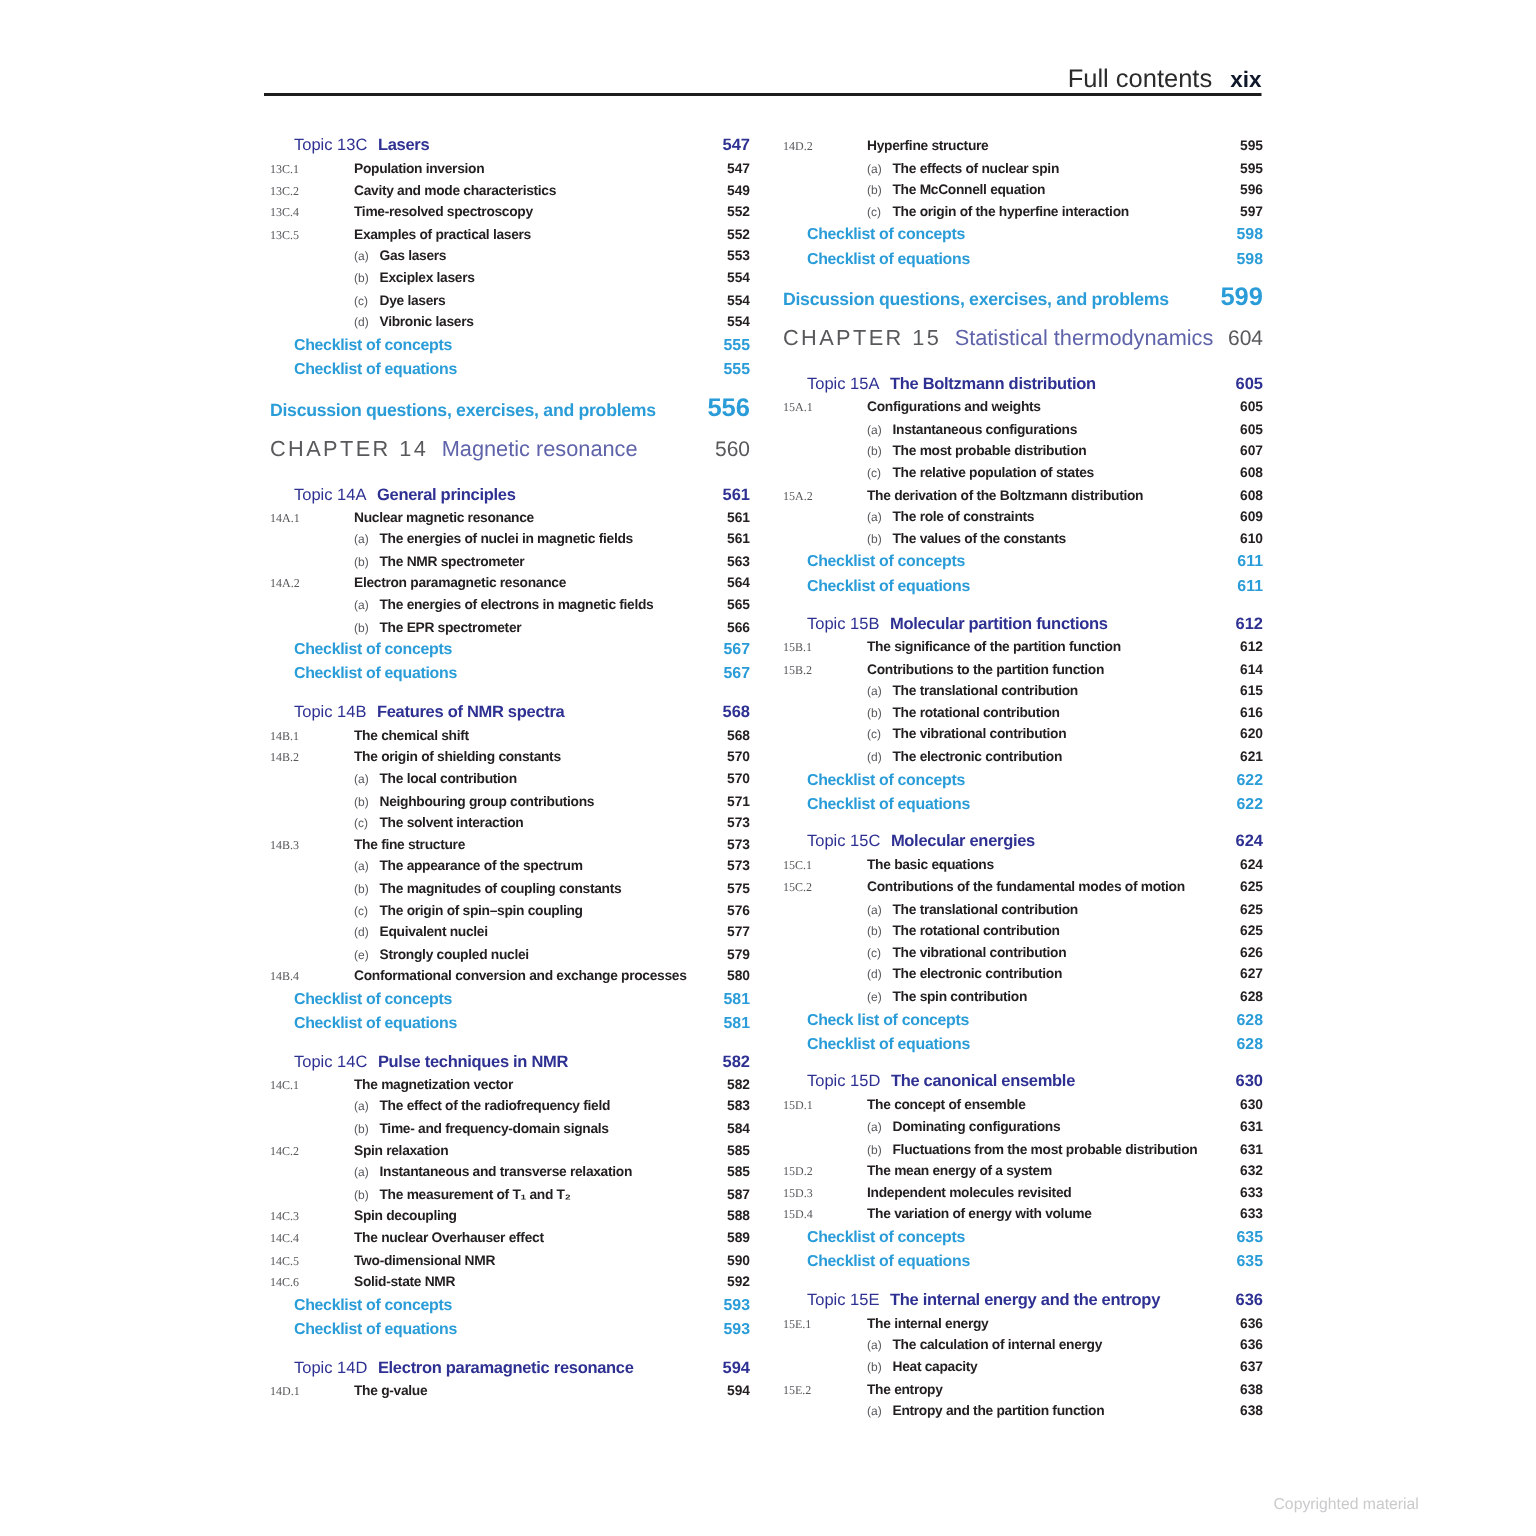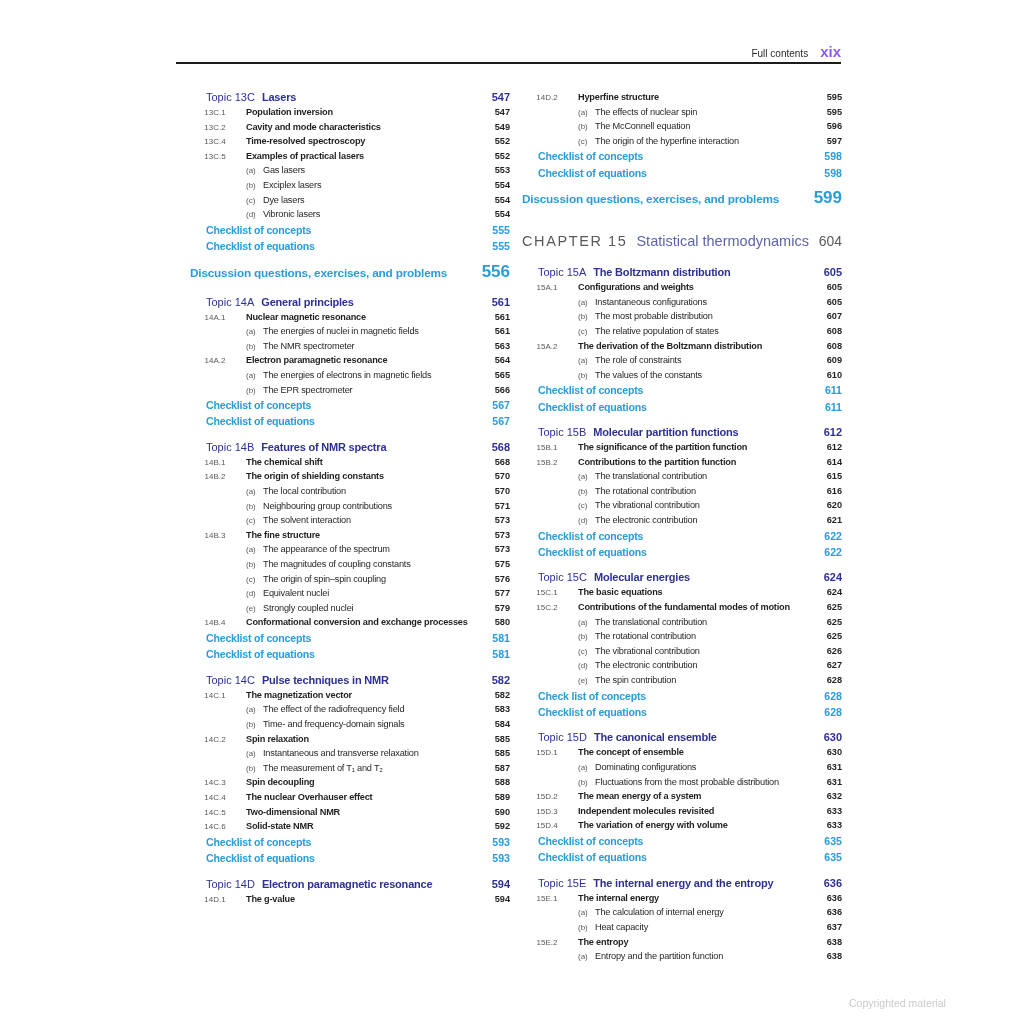--- a/index.html
+++ b/index.html
@@ -7,58 +7,58 @@
     --c-chapter-title:#5f63a9; --c-body:#231f20; --c-num:#57585b;
     --c-rule:#1c1c1c; --c-copyright:#c9cacb; --c-header:#2b2b2b;
   }
   *{margin:0;padding:0;box-sizing:border-box;}
   html,body{background:#ffffff;}
   .page{
     position:relative;width:1024px;height:1024px;background:#ffffff;
     font-family:"Liberation Sans",sans-serif;color:var(--c-body);overflow:hidden;
   }
   .header{position:absolute;top:43px;right:183px;white-space:nowrap;}
-  .hdr-label{font-size:10px;color:var(--c-header);margin-right:12px;}
-  .hdr-page{font-size:15px;font-weight:bold;color:#8b5cf6;}
+  .hdr-label{font-size:17px;color:var(--c-header);margin-right:12px;}
+  .hdr-page{font-size:15px;font-weight:bold;color:#0f172a;}
   .rule{position:absolute;left:176px;top:62px;width:665px;height:1.5px;background:var(--c-rule);}
   .col{position:absolute;top:80px;width:320px;display:flex;flex-direction:column;}
-  .col-left{left:190px;}
+  .col-left{left:180px;}
   .col-right{left:522px;}
   .col-right > .row:first-child{margin-top:10px;}
 
   .row{display:flex;align-items:baseline;line-height:14.6px;height:14.6px;
        font-size:9.2px;white-space:nowrap;}
   .cell-left{flex:1 1 auto;min-width:0;overflow:hidden;display:flex;
              align-items:baseline;white-space:nowrap;}
   .page-num{flex:0 0 auto;margin-left:4px;font-weight:bold;color:var(--c-body);}
   .txt,.title{letter-spacing:-0.2px;}
 
-  .row-section .num{min-width:50px;width:50px;text-align:center;margin-right:6px;
-                    font-size:8px;color:var(--c-num);}
+  .row-section .num{min-width:50px;width:50px;text-align:left;margin-right:6px;
+                    font-size:8px;color:var(--c-num);font-family:Liberation Serif, serif;}
   .row-section .txt{font-weight:bold;}
   .row-sub .num{margin-left:56px;min-width:12px;margin-right:5px;
                 font-size:8px;color:var(--c-num);}
-  .row-sub .txt{font-weight:normal;}
+  .row-sub .txt{font-weight:bold;}
 
   .row-topic{padding-left:16px;color:var(--c-topic);font-size:11px;
              height:15px;line-height:15px;margin-top:10px;}
   .row-topic .num{margin-right:7px;}
   .row-topic .title{font-weight:bold;}
   .row-topic .page-num{color:var(--c-topic);}
 
   .row-checklist{padding-left:16px;color:var(--c-checklist);font-weight:bold;
                  font-size:10.6px;height:16.4px;line-height:16.4px;}
   .row-checklist .page-num{color:var(--c-checklist);}
 
   .row-discussion{color:var(--c-checklist);font-weight:bold;font-size:11.8px;
                   height:22px;line-height:22px;margin-top:6px;margin-bottom:2px;text-align:center;}
   .row-discussion .page-num{color:var(--c-checklist);font-size:17px;}
 
   .row-chapter{color:var(--c-chapter-num);font-size:14.5px;height:24px;
-               line-height:24px;margin-top:18px;margin-bottom:2px;}
+               line-height:24px;margin-top:2px;margin-bottom:2px;}
   .row-chapter .num{letter-spacing:1.6px;margin-right:9px;}
   .row-chapter .title{color:var(--c-chapter-title);letter-spacing:0;}
   .row-chapter .page-num{font-weight:normal;color:var(--c-chapter-num);font-size:14px;}
 
   .copyright{position:absolute;left:849px;top:997px;font-size:10.5px;
              color:var(--c-copyright);}
 </style>
 </head>
 <body>
 
@@ -142,20 +142,27 @@
           <span class="txt">Checklist of equations</span>
         </span>
         <span class="page-num">555</span>
       </div>
       <div class="row row-discussion">
         <span class="cell-left">
           <span class="txt">Discussion questions, exercises, and problems</span>
         </span>
         <span class="page-num">556</span>
       </div>
+      <div class="row row-chapter">
+        <span class="cell-left">
+          <span class="num">CHAPTER 14</span>
+          <span class="title">Magnetic resonance</span>
+        </span>
+        <span class="page-num">560</span>
+      </div>
       <div class="row row-topic">
         <span class="cell-left">
           <span class="num">Topic 14A</span>
           <span class="title">General principles</span>
         </span>
         <span class="page-num">561</span>
       </div>
       <div class="row row-section">
         <span class="cell-left">
           <span class="num">14A.1</span>

